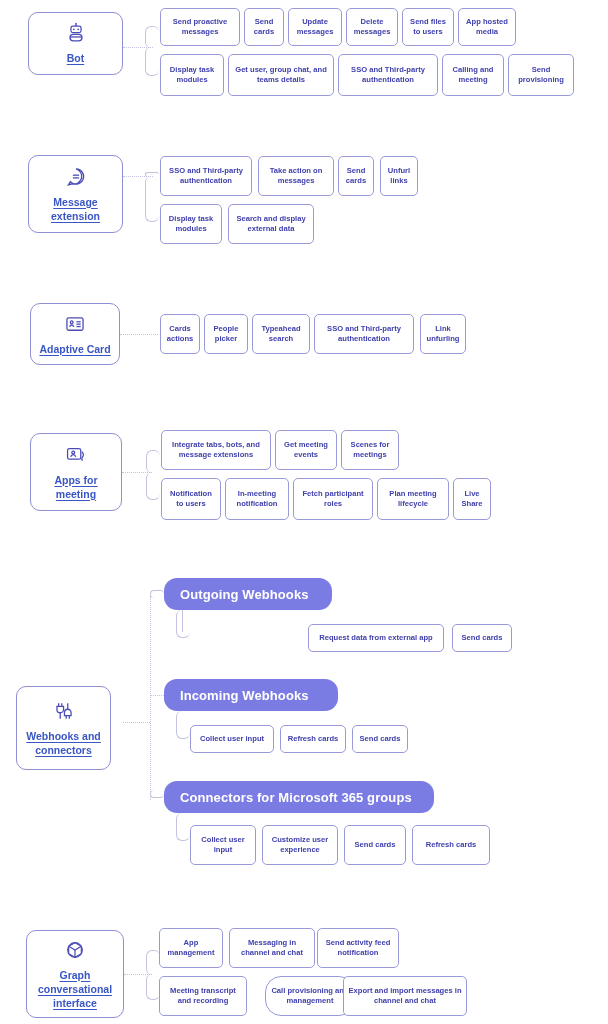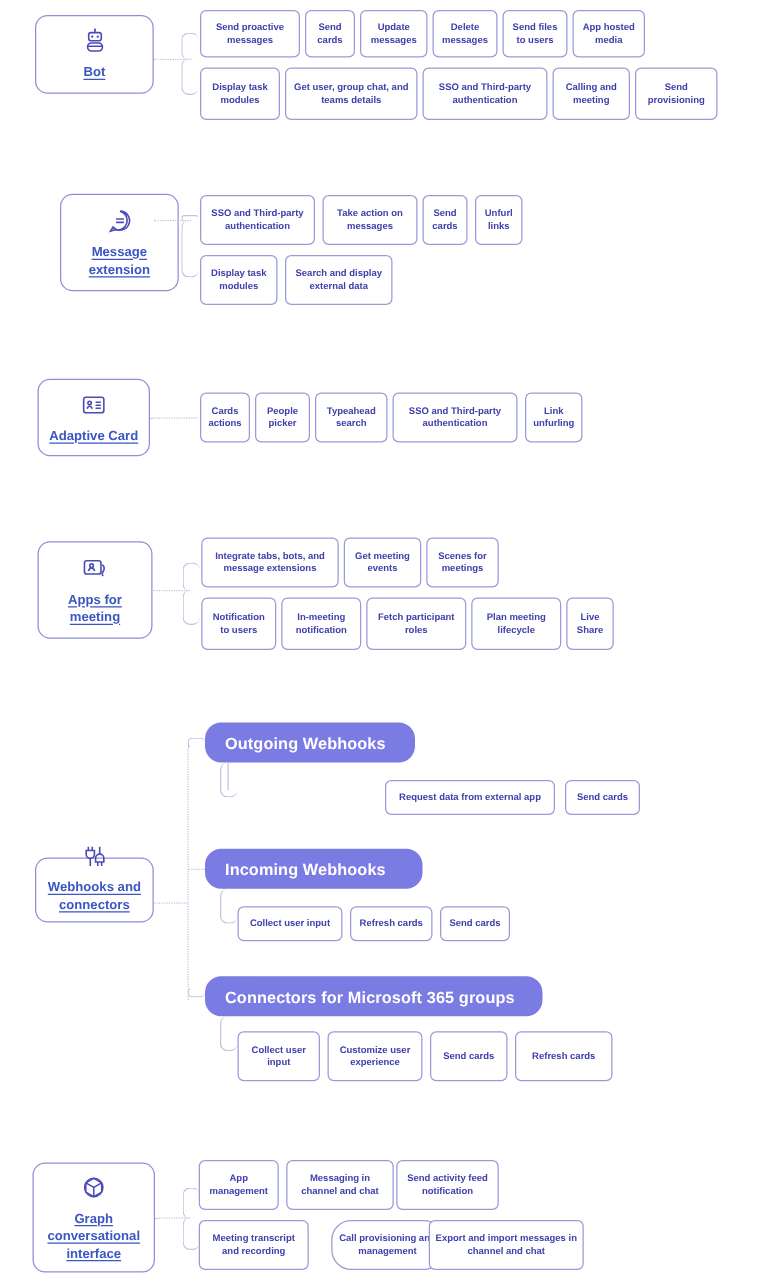--- a/index.html
+++ b/index.html
@@ -135,21 +135,21 @@
   <div class="leaf" style="left:346px; top:8px; width:52px; height:38px;">Delete messages</div>
   <div class="leaf" style="left:402px; top:8px; width:52px; height:38px;">Send files to users</div>
   <div class="leaf" style="left:458px; top:8px; width:58px; height:38px;">App hosted media</div>
 
   <div class="leaf" style="left:160px; top:54px; width:64px; height:42px;">Display task modules</div>
   <div class="leaf" style="left:228px; top:54px; width:106px; height:42px;">Get user, group chat, and teams details</div>
   <div class="leaf" style="left:338px; top:54px; width:100px; height:42px;">SSO and Third-party authentication</div>
   <div class="leaf" style="left:442px; top:54px; width:62px; height:42px;">Calling and meeting</div>
   <div class="leaf" style="left:508px; top:54px; width:66px; height:42px;">Send provisioning</div>
 
-  <div class="root-node" style="left:28px; top:155px; width:95px; height:78px;margin-left:20px;">
+  <div class="root-node" style="left:28px; top:155px; width:95px; height:78px;">
     <span class="root-icon">
       <svg viewBox="0 0 24 24" width="22" height="22" fill="none" stroke="currentColor" stroke-width="1.4">
         <path d="M12 3.2a8.3 8.3 0 1 1 -6.1 13.9l-2.2 3.5 4.1-1.2A8.3 8.3 0 0 0 12 3.2z"></path>
         <line x1="8.6" y1="10" x2="15.4" y2="10"></line>
         <line x1="8.6" y1="13" x2="15.4" y2="13"></line>
       </svg>
     </span>
     <span class="root-label">Message extension</span>
   </div>
   <div class="hline dotted" style="left:123px; top:176px; width:30px;"></div>
@@ -203,21 +203,21 @@
   <div class="leaf" style="left:161px; top:430px; width:110px; height:40px;">Integrate tabs, bots, and message extensions</div>
   <div class="leaf" style="left:275px; top:430px; width:62px; height:40px;">Get meeting events</div>
   <div class="leaf" style="left:341px; top:430px; width:58px; height:40px;">Scenes for meetings</div>
 
   <div class="leaf" style="left:161px; top:478px; width:60px; height:42px;">Notification to users</div>
   <div class="leaf" style="left:225px; top:478px; width:64px; height:42px;">In-meeting notification</div>
   <div class="leaf" style="left:293px; top:478px; width:80px; height:42px;">Fetch participant roles</div>
   <div class="leaf" style="left:377px; top:478px; width:72px; height:42px;">Plan meeting lifecycle</div>
   <div class="leaf" style="left:453px; top:478px; width:38px; height:42px;">Live Share</div>
 
-  <div class="root-node" style="left:28px; top:686px; width:95px; height:52px;justify-content:flex-end;">
+  <div class="root-node" style="left:16px; top:686px; width:95px; height:84px;">
     <span class="root-icon">
       <svg viewBox="0 0 24 24" width="22" height="22" fill="none" stroke="currentColor" stroke-width="1.4">
         <line x1="6.2" y1="3.6" x2="6.2" y2="7"></line>
         <line x1="9.6" y1="3.6" x2="9.6" y2="7"></line>
         <path d="M4.3 7h7.2v3.3a3.6 3.6 0 0 1 -3.6 3.6 3.6 3.6 0 0 1 -3.6 -3.6z"></path>
         <line x1="7.9" y1="13.9" x2="7.9" y2="20.4"></line>
         <line x1="14.4" y1="20.4" x2="14.4" y2="17"></line>
         <line x1="17.8" y1="20.4" x2="17.8" y2="17"></line>
         <path d="M12.5 17h7.2v-3.3a3.6 3.6 0 0 0 -3.6 -3.6 3.6 3.6 0 0 0 -3.6 3.6z"></path>
         <line x1="16.1" y1="10.1" x2="16.1" y2="3.6"></line>

